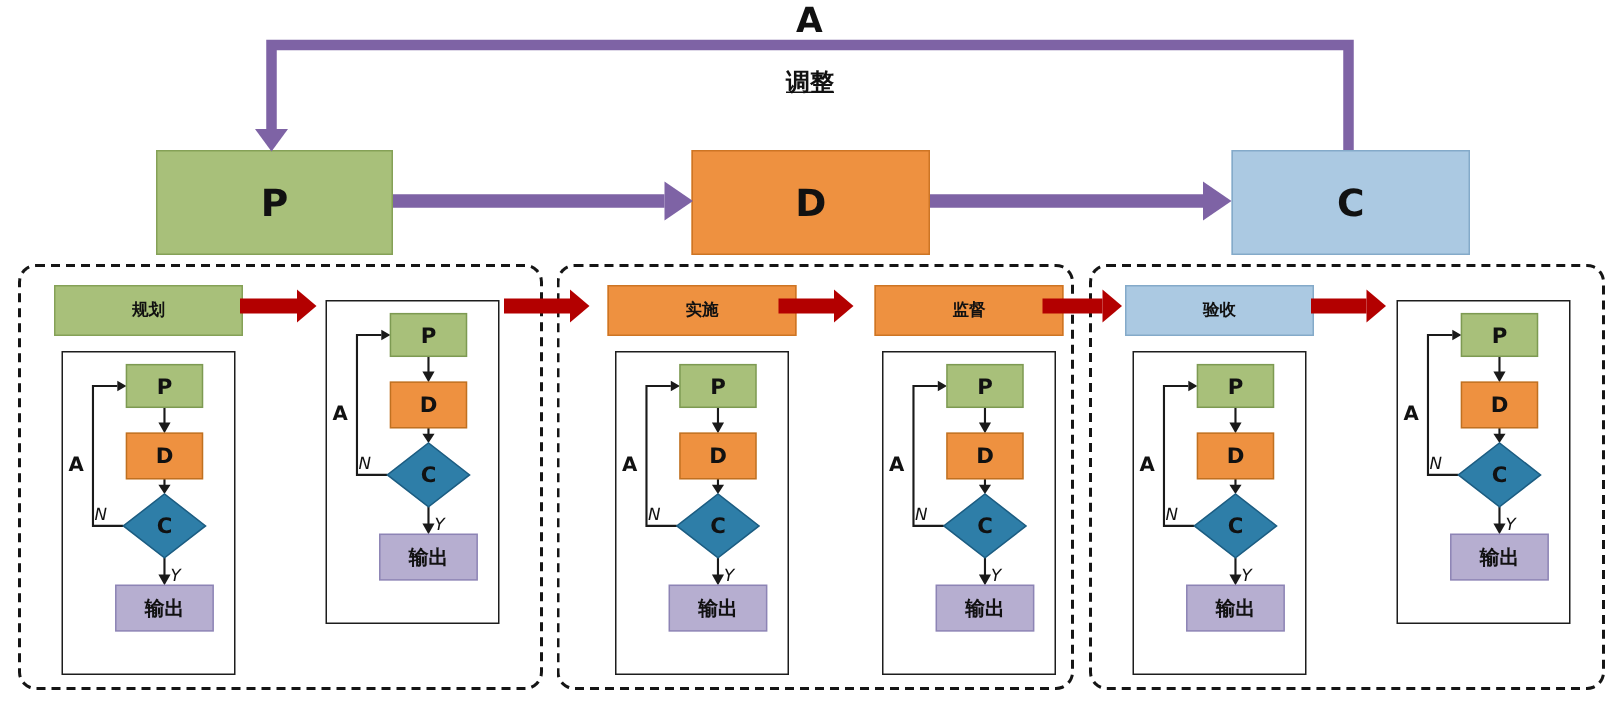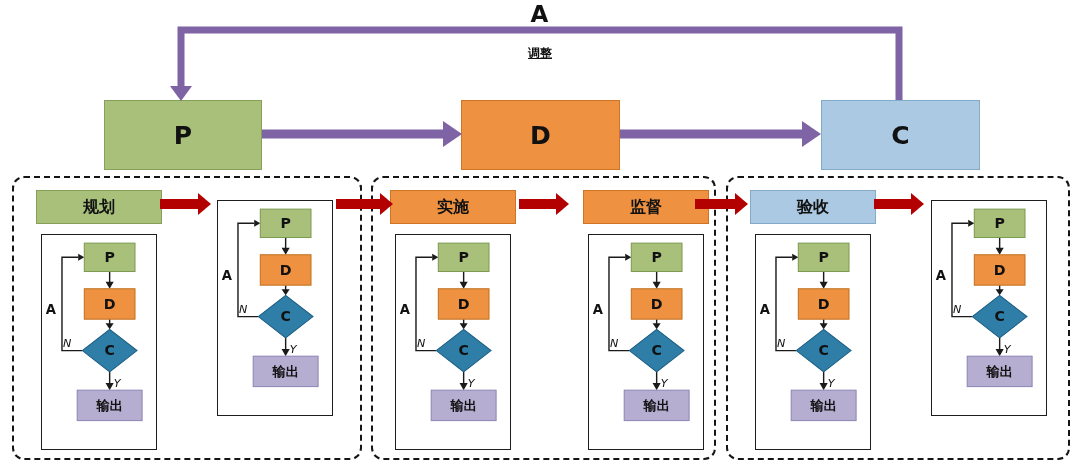--- a/index.html
+++ b/index.html
@@ -1,28 +1,28 @@
 <!DOCTYPE html>
 <html><head>
 <meta charset="utf-8">
 <style>
   html,body{margin:0;padding:0;background:#ffffff;}
   body{font-family:"DejaVu Sans","Liberation Sans",sans-serif;}
   .canvas{position:relative;width:1080px;height:470px;background:#fff;overflow:hidden;}
   .overlay{position:absolute;left:0;top:0;z-index:3;pointer-events:none;}
   .top-label{position:absolute;left:0;width:100%;text-align:center;font-weight:bold;color:#111;z-index:2;}
   .top-label.main{top:1px;font-size:23px;letter-spacing:1px;}
-  .top-label.sub{top:45px;font-size:12px;text-decoration:underline;}
+  .top-label.sub{top:45px;font-size:16px;text-decoration:underline;}
   .topbox{position:absolute;top:100px;height:68px;z-index:2;display:flex;align-items:center;justify-content:center;font-size:25px;font-weight:bold;color:#111;}
   .green-bg{background:#a8c07a;border:1px solid #85a157;}
   .orange-bg{background:#ee9140;border:1px solid #cd7524;}
   .blue-bg{background:#abc9e2;border:1px solid #84aac9;}
   .group{position:absolute;top:176px;height:280px;border:2px dashed #151515;border-radius:12px;z-index:2;}
   .unit{position:absolute;top:12px;width:150px;}
-  .unit-header{margin:0 auto;width:124px;height:32px;line-height:31px;text-align:center;font-size:16px;font-weight:bold;color:#111;}
+  .unit-header{margin:0 auto;width:124px;height:32px;line-height:31px;text-align:center;font-size:11px;font-weight:bold;color:#111;}
   .unit-body{margin:10px auto 0;width:114px;height:214px;border:1.6px solid #1d1d1d;background:#fff;}
   .unit-body svg{display:block;width:100%;height:100%;}
   text{font-family:"DejaVu Sans","Liberation Sans",sans-serif;}
   .lbl{font-weight:bold;font-size:14px;fill:#111;text-anchor:middle;}
   .lbl-s{font-weight:bold;font-size:13px;fill:#111;text-anchor:middle;}
   .cond{font-style:italic;font-size:11px;fill:#111;}
   .fb{font-weight:bold;font-size:13px;fill:#111;text-anchor:middle;}
 </style>
 </head>
 <body>
@@ -114,21 +114,21 @@
 
       <text x="20" y="110" class="cond">N</text>
       <text x="70" y="150" class="cond">Y</text>
       <text x="8" y="78" class="fb">A</text>
     </svg>
   </div>
 </div>
   </div>
 
   <div class="group" style="left:371px;width:341px">
-    <div class="unit unit-slot" style="left:5px">
+    <div class="unit unit-slot" style="left:20px">
   <div class="unit-header orange-bg">实施</div>
   <div class="unit-body">
     <svg viewBox="0 0 111 211">
 
       <polyline points="39,114 19,114 19,22 35,22" fill="none" stroke="#1a1a1a" stroke-width="1.4"></polyline>
       <polygon points="35,18.5 35,25.5 41,22" fill="#1a1a1a"></polygon>
 
       <line x1="66" y1="36" x2="66" y2="47" stroke="#1a1a1a" stroke-width="1.4"></line>
       <polygon points="62,46 70,46 66,53" fill="#1a1a1a"></polygon>
       <line x1="66" y1="83" x2="66" y2="88" stroke="#1a1a1a" stroke-width="1.4"></line>

